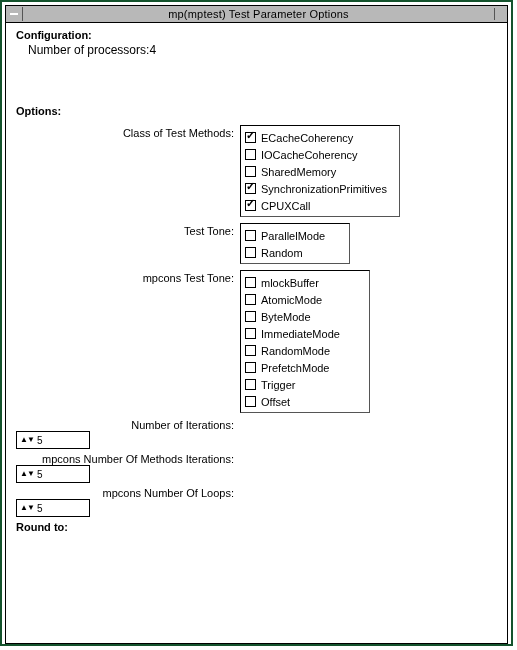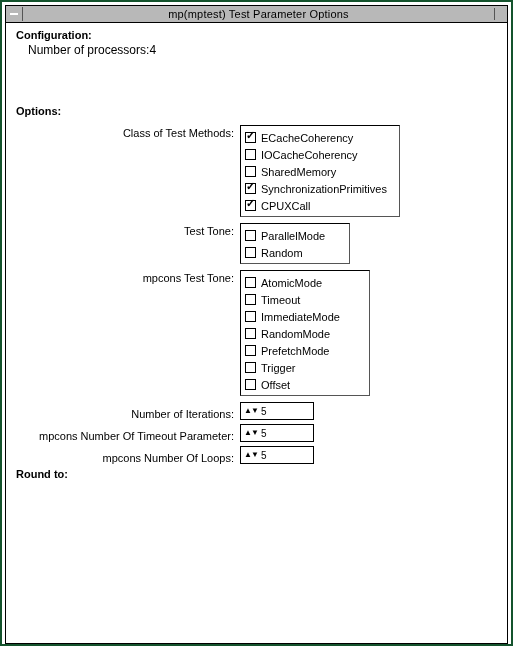--- a/index.html
+++ b/index.html
@@ -131,22 +131,23 @@
     top: -3px;
     left: 0px;
     font-size: 11px;
     line-height: 11px;
     color: #000;
     font-weight: bold;
   }
 
   .spinner-row{
     display:flex;
-    align-items:flex-end;
+    align-items:flex-start;
     margin-bottom:4px;
+    flex-direction:column;
   }
   .spinner-row .row-label{
     padding-top:0;
   }
   .spinner {
     border:1px solid #000;
     height:16px;
     width:72px;
     display:flex;
     align-items:center;
@@ -244,25 +245,29 @@
             </div>
           </div>
         </div>
 
         <div class="row">
           <div class="row-label">mpcons Test Tone:</div>
           <div class="row-control">
             <div class="opt-box" style="min-width:120px;">
               <div class="chk-line">
                 <span class="chk"></span>
+                <span>mlockBuffer</span>
+              </div>
+              <div class="chk-line">
+                <span class="chk"></span>
                 <span>AtomicMode</span>
               </div>
               <div class="chk-line">
                 <span class="chk"></span>
-                <span>Timeout</span>
+                <span>ByteMode</span>
               </div>
               <div class="chk-line">
                 <span class="chk"></span>
                 <span>ImmediateMode</span>
               </div>
               <div class="chk-line">
                 <span class="chk"></span>
                 <span>RandomMode</span>
               </div>
               <div class="chk-line">
@@ -286,21 +291,21 @@
           <div class="spinner">
             <div class="arrows">
               <span>▲</span>
                 <span>▼</span>
             </div>
             <div class="val">5</div>
           </div>
         </div>
 
         <div class="spinner-row">
-          <div class="row-label">mpcons Number Of Timeout Parameter:</div>
+          <div class="row-label">mpcons Number Of Methods Iterations:</div>
           <div class="spinner">
             <div class="arrows">
               <span>▲</span>
                 <span>▼</span>
             </div>
             <div class="val">5</div>
           </div>
         </div>
 
         <div class="spinner-row">

